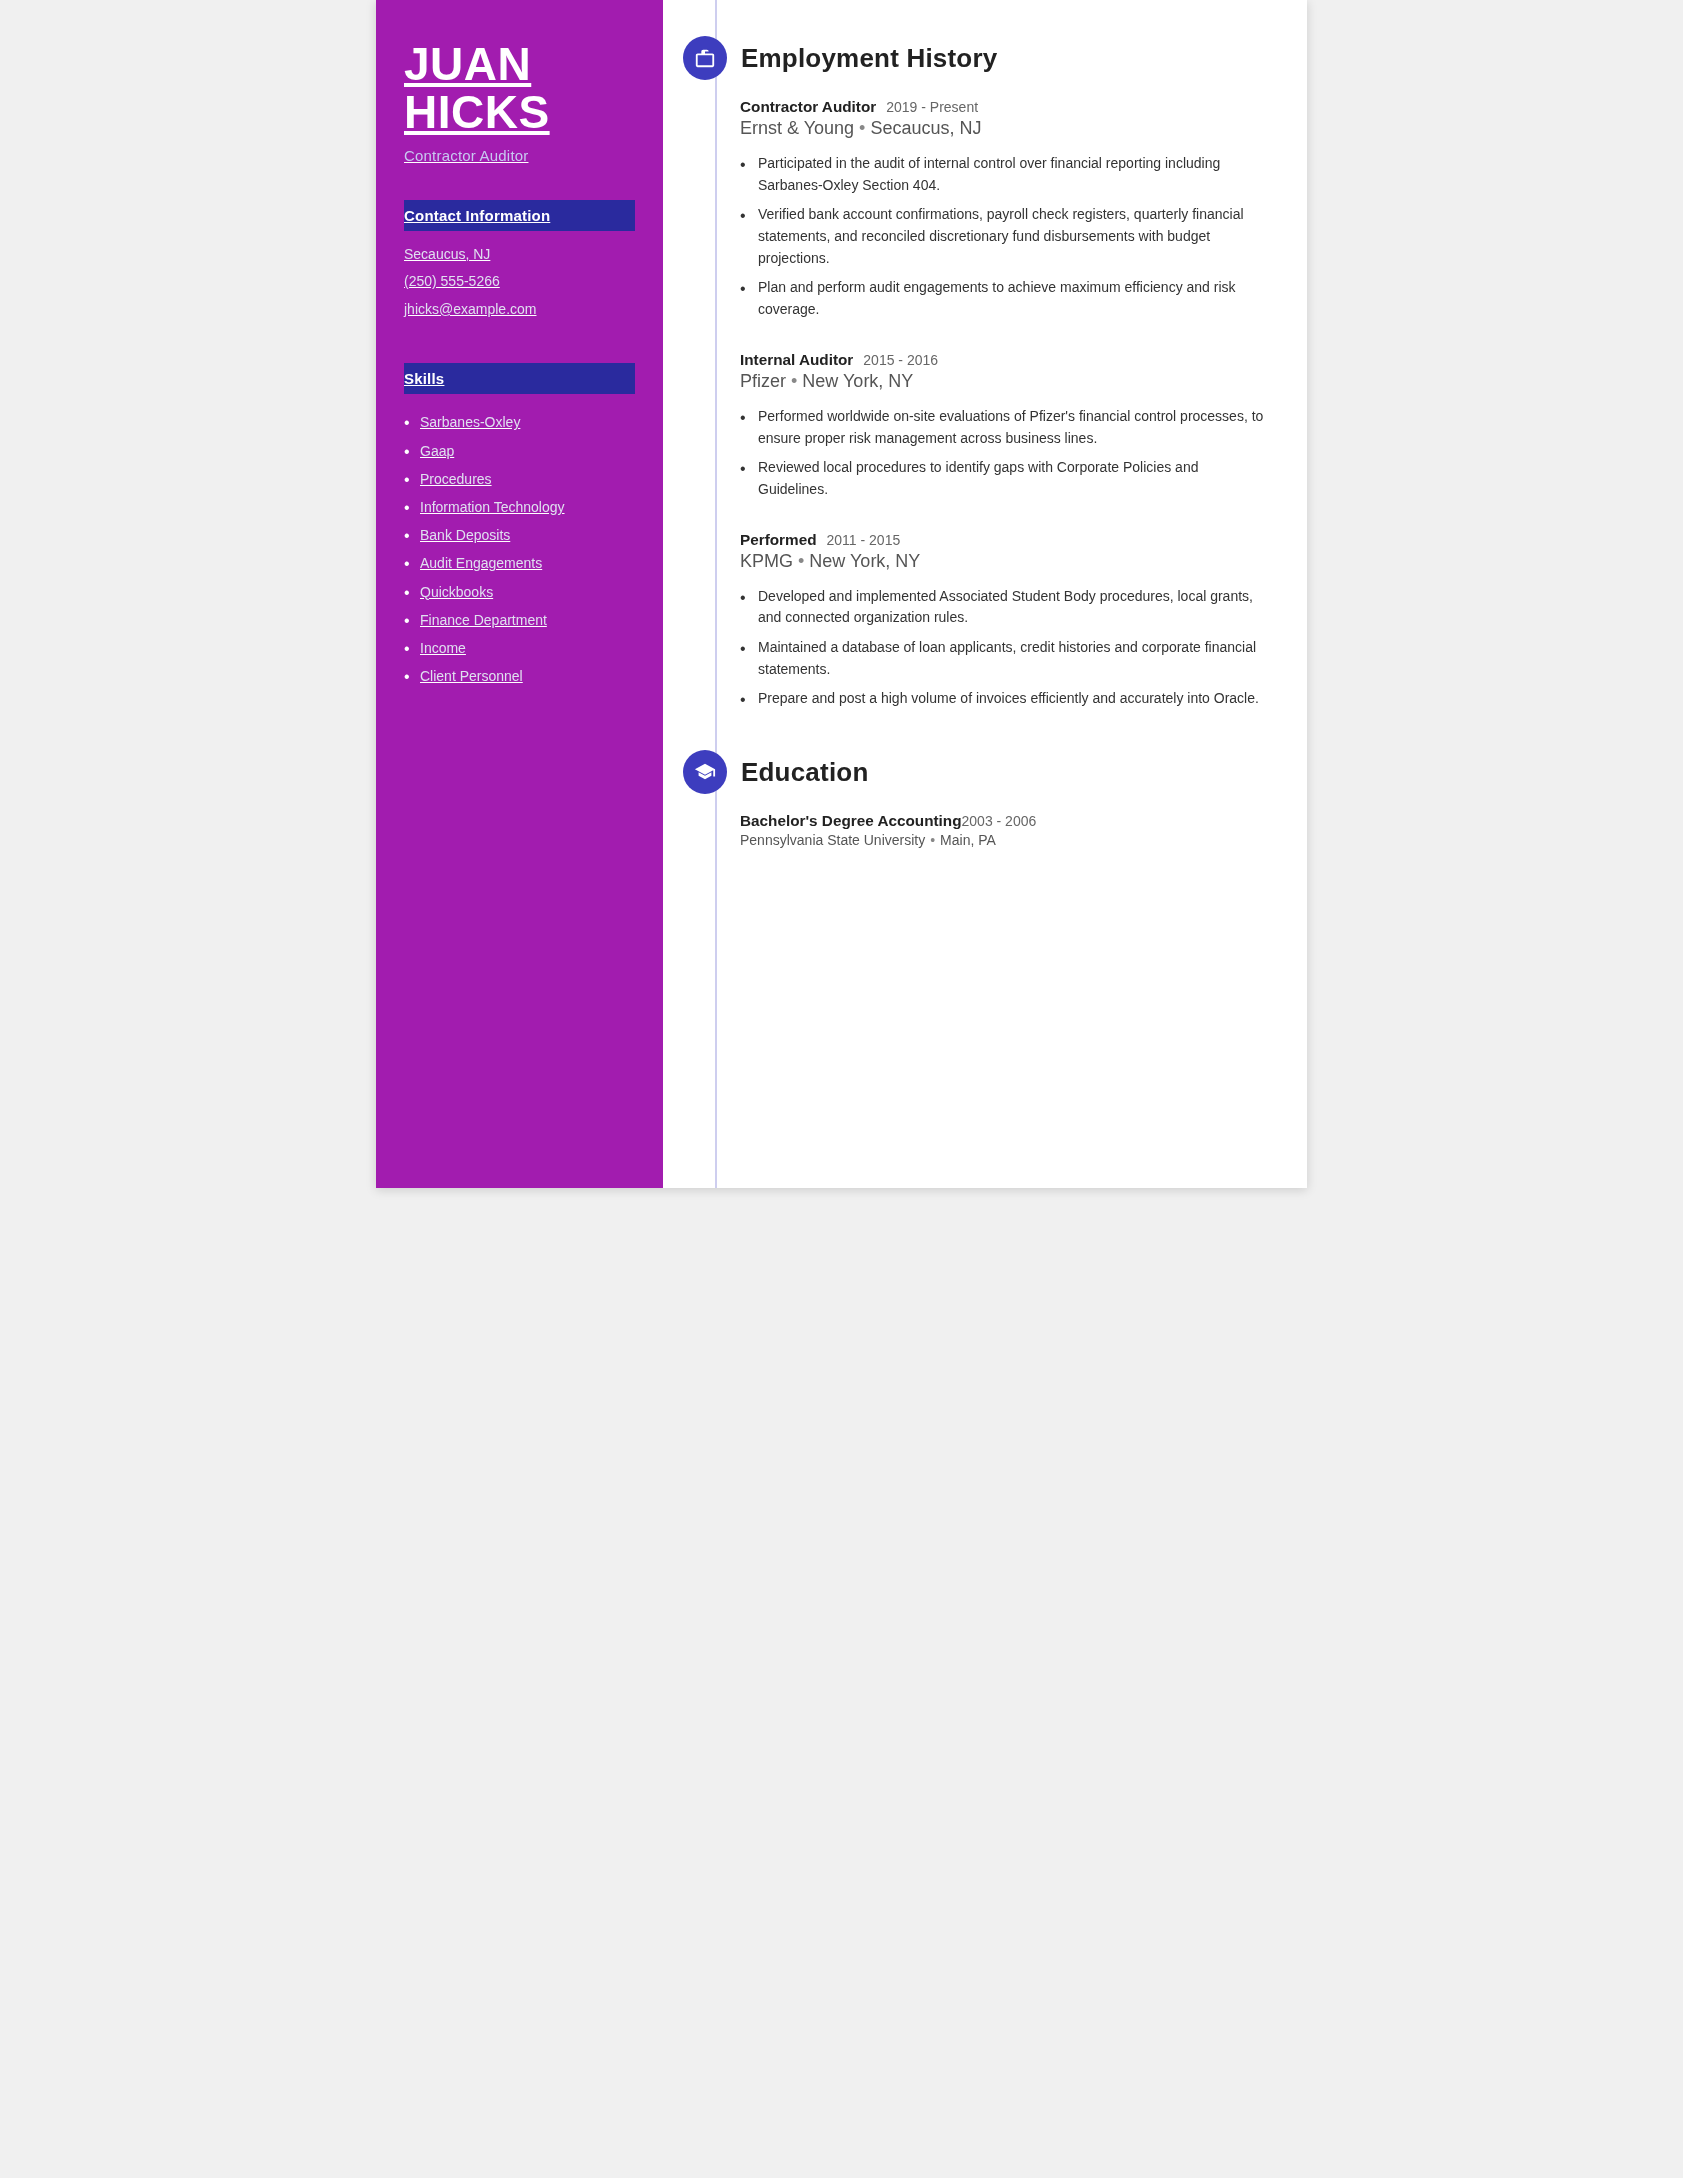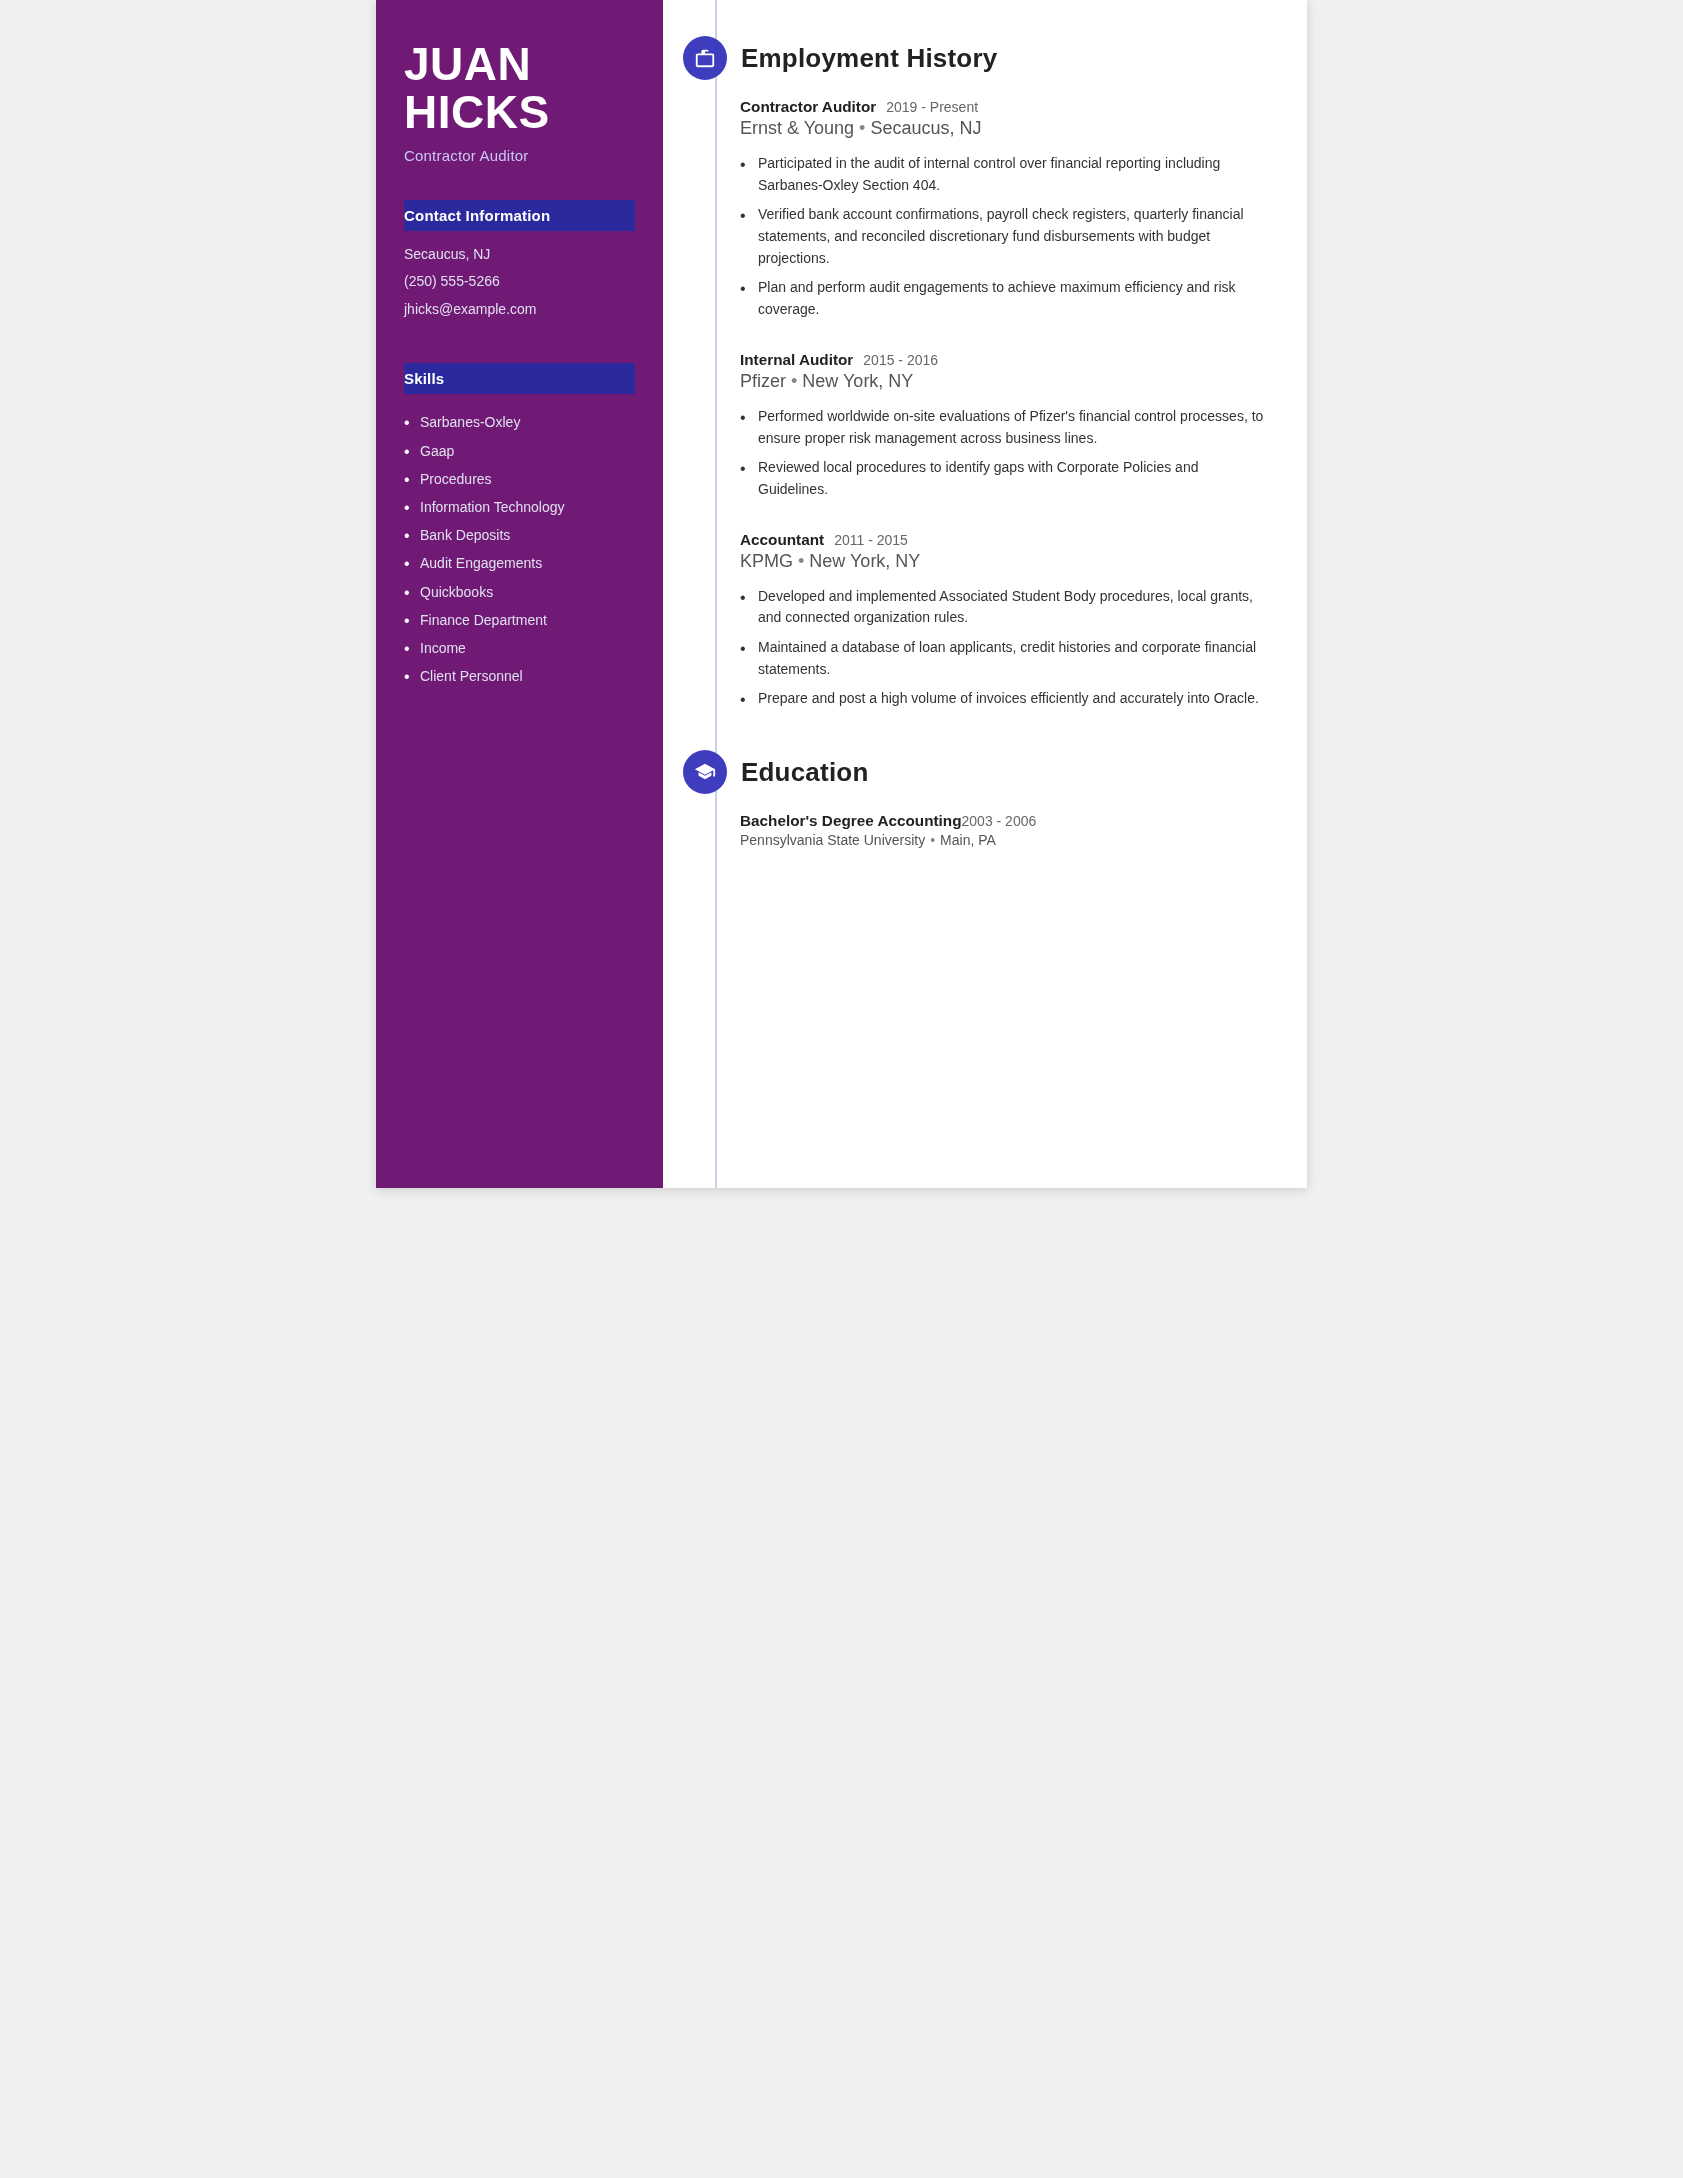--- a/index.html
+++ b/index.html
@@ -15,25 +15,26 @@
       width: 931px;
       min-height: 1188px;
       background: #fff;
       display: flex;
       box-shadow: 0 2px 10px rgba(0,0,0,0.15);
     }
     
     .sidebar {
       width: 287px;
       min-width: 287px;
-      background: #701a75;
+      background: #a21caf;
       color: #fff;
       padding: 40px 28px 40px 28px;
       display: flex;
       flex-direction: column;
+      text-decoration: underline;
     }
     .name-block {
       margin-bottom: 18px;
     }
     .name-block h1 {
       font-size: 46px;
       font-weight: 900;
       line-height: 1.05;
       color: #fff;
       letter-spacing: 0.5px;
@@ -275,21 +276,21 @@
               <span class="job-dates">2015 - 2016</span>
             </div>
             <div class="job-company">Pfizer<span class="dot">•</span>New York, NY</div>
             <ul class="job-bullets">
               <li>Performed worldwide on-site evaluations of Pfizer's financial control processes, to ensure proper risk management across business lines.</li>
               <li>Reviewed local procedures to identify gaps with Corporate Policies and Guidelines.</li>
             </ul>
           </div>
           <div class="job-block">
             <div class="job-header">
-              <span class="job-title-text">Accountant</span>
+              <span class="job-title-text">Performed</span>
               <span class="job-dates">2011 - 2015</span>
             </div>
             <div class="job-company">KPMG<span class="dot">•</span>New York, NY</div>
             <ul class="job-bullets">
               <li>Developed and implemented Associated Student Body procedures, local grants, and connected organization rules.</li>
               <li>Maintained a database of loan applicants, credit histories and corporate financial statements.</li>
               <li>Prepare and post a high volume of invoices efficiently and accurately into Oracle.</li>
             </ul>
           </div>
         </div>

